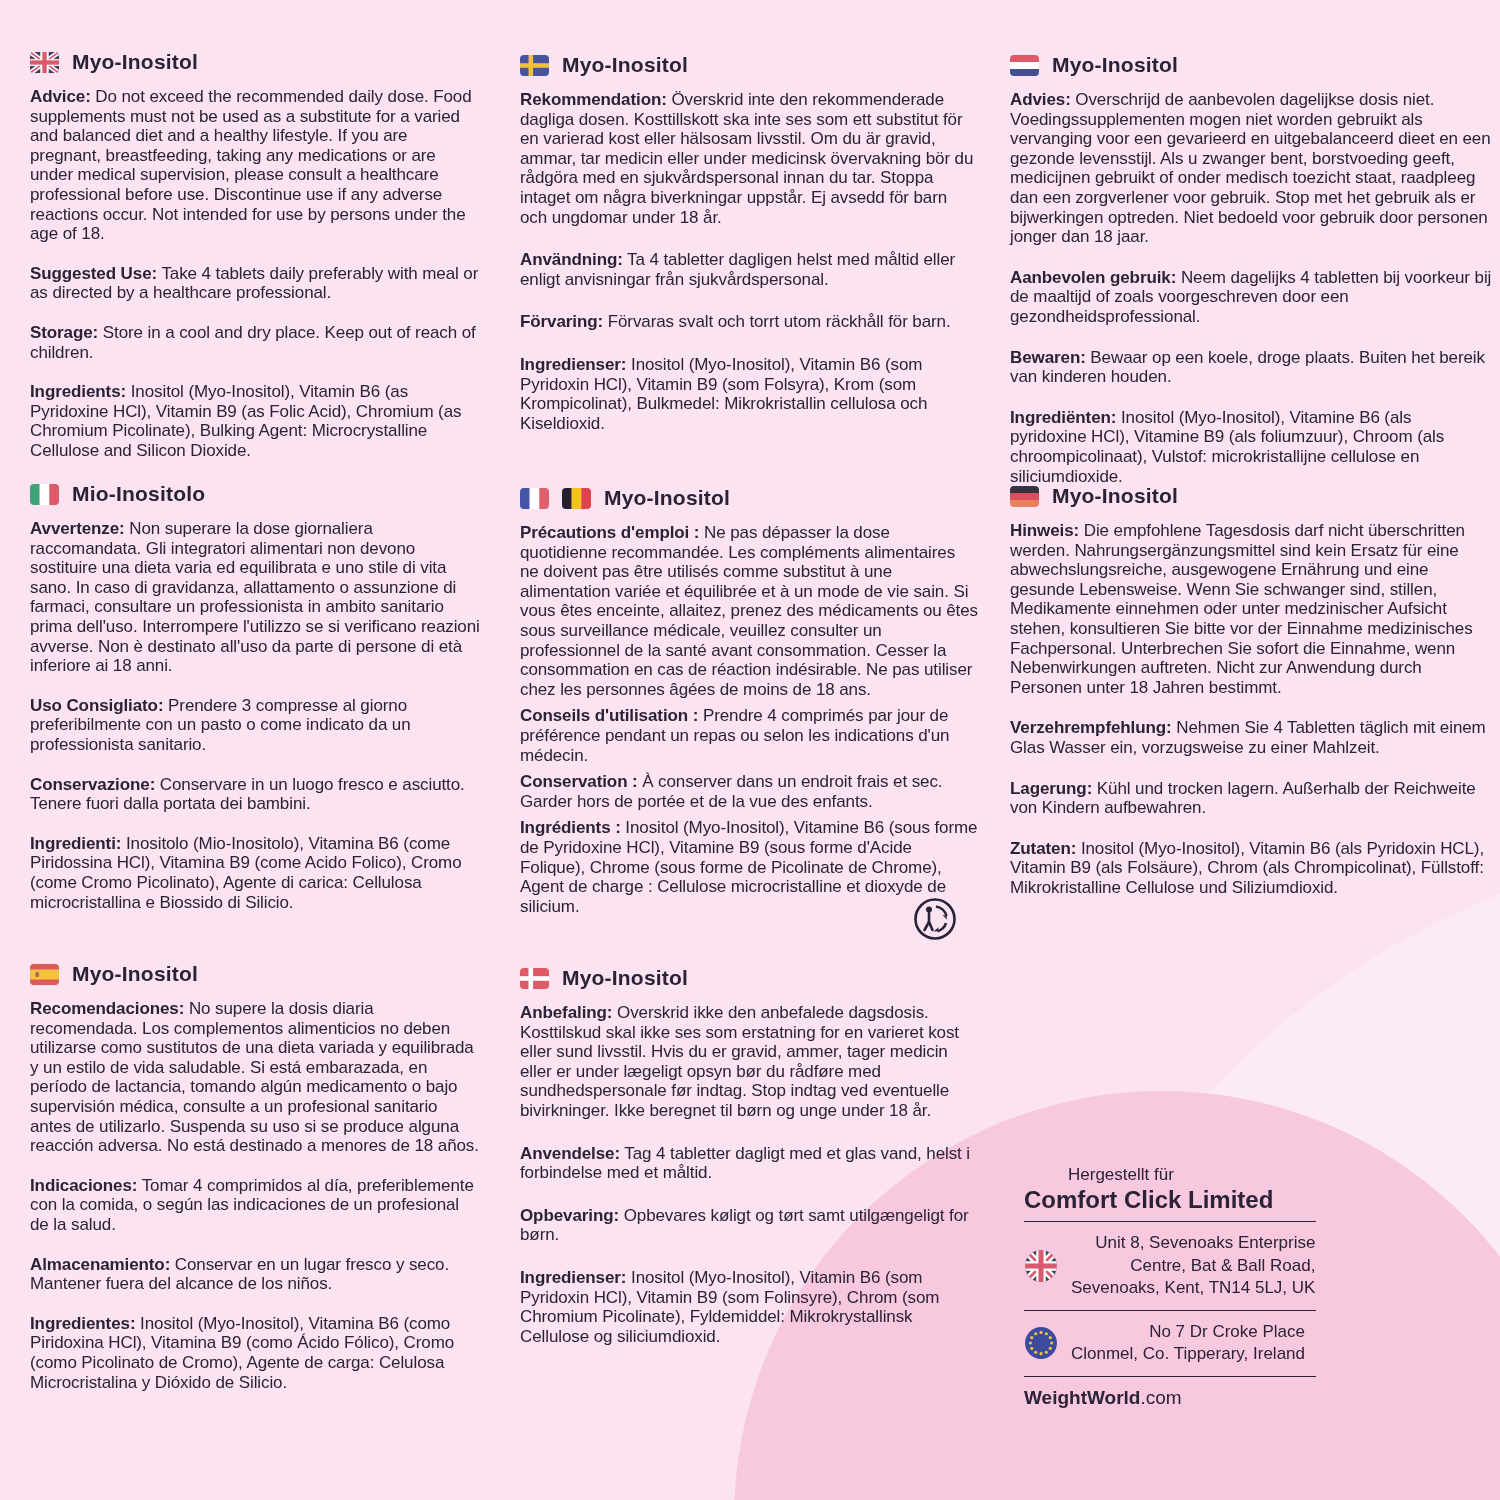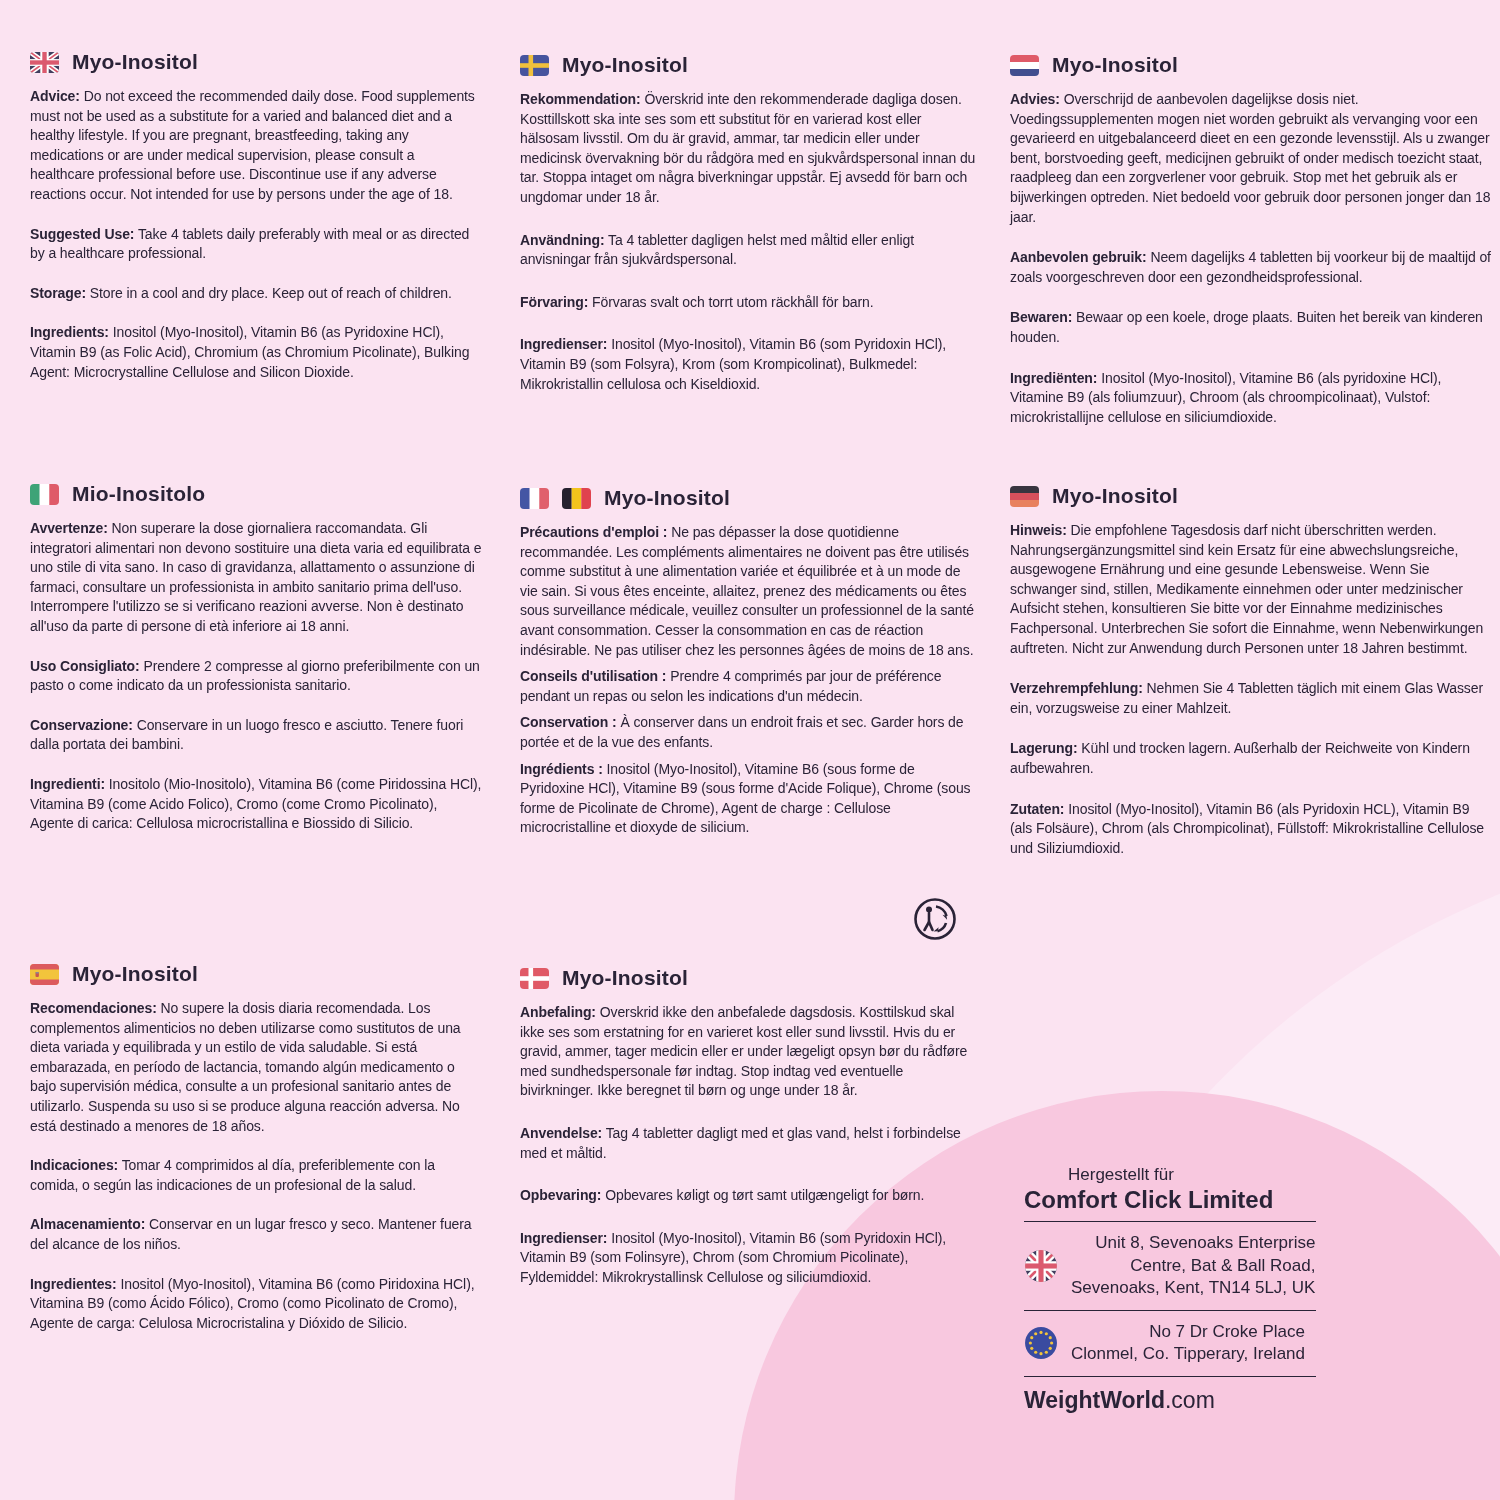--- a/index.html
+++ b/index.html
@@ -21,38 +21,38 @@
   .section{position:absolute;left:0;right:0;}
   .sec-en{top:50px}.sec-it{top:482px}.sec-es{top:962px}
   .sec-se{top:53px}.sec-fr-be{top:486px}.sec-dk{top:966px}
   .sec-nl{top:53px}.sec-de{top:484px}
 
   .sec-header{display:flex;align-items:center;gap:13px;margin-bottom:13px;}
   .sec-header h2{margin:0;font-size:21px;font-weight:bold;letter-spacing:.2px;}
   .flag{display:inline-flex;line-height:0;}
   .flag svg{border-radius:4px;}
 
-  .section p{margin:0 0 20px 0;font-size:14px;line-height:19.6px;letter-spacing:-0.1px;}
+  .section p{margin:0 0 20px 0;font-size:17px;line-height:19.6px;letter-spacing:-0.1px;}
   .section p b{font-weight:bold;}
   .sec-fr-be p{margin-bottom:7px;}
   .sec-se p{margin-bottom:23px;}
   .sec-dk p{margin-bottom:23px;}
   .sec-nl p{margin-bottom:21px;}
   .sec-de p{margin-bottom:21px;}
 
   .triman{position:absolute;left:912px;top:896px;width:46px;height:46px;}
 
   .footer{position:absolute;left:1024px;top:1163px;width:292px;font-size:17px;}
   .footer .made-for{font-size:17px;line-height:24px;margin-left:44px;}
   .footer .company{font-weight:bold;font-size:24px;line-height:26px;}
   .footer hr{border:none;border-top:1.6px solid #2A2337;margin:8px 0;width:100%;}
   .addr-row{display:flex;align-items:center;gap:13px;padding:2px 0;}
   .addr-row .round-icon{flex:0 0 34px;line-height:0;}
   .addr-lines div{font-size:17px;line-height:22.5px;text-align:right;}
-  .site{font-size:23px;margin-top:10px;}
+  .site{font-size:19px;margin-top:10px;}
   .site b{font-weight:bold;}
 </style>
 </head>
 <body>
 
 <div class="circle circle-light"></div>
 <div class="circle circle-main"></div>
 
 <div class="col col1">
     <div class="section sec-en">
@@ -80,21 +80,21 @@
         <span class="flag">
           <svg width="29" height="21" viewBox="0 0 29 21">
             <rect width="9.7" height="21" fill="#3EA377"></rect>
             <rect x="9.7" width="9.6" height="21" fill="#FFFFFF"></rect>
             <rect x="19.3" width="9.7" height="21" fill="#DF5A68"></rect>
           </svg>
         </span>
         <h2>Mio-Inositolo</h2>
       </div>
       <p><b>Avvertenze:</b> <span>Non superare la dose giornaliera raccomandata. Gli integratori alimentari non devono sostituire una dieta varia ed equilibrata e uno stile di vita sano. In caso di gravidanza, allattamento o assunzione di farmaci, consultare un professionista in ambito sanitario prima dell'uso. Interrompere l'utilizzo se si verificano reazioni avverse. Non è destinato all'uso da parte di persone di età inferiore ai 18 anni.</span></p>
-      <p><b>Uso Consigliato:</b> <span>Prendere 2 compresse al giorno preferibilmente con un pasto o come indicato da un professionista sanitario.</span></p>
+      <p><b>Uso Consigliato:</b> <span>Prendere 3 compresse al giorno preferibilmente con un pasto o come indicato da un professionista sanitario.</span></p>
       <p><b>Conservazione:</b> <span>Conservare in un luogo fresco e asciutto. Tenere fuori dalla portata dei bambini.</span></p>
       <p><b>Ingredienti:</b> <span>Inositolo (Mio-Inositolo), Vitamina B6 (come Piridossina HCl), Vitamina B9 (come Acido Folico), Cromo (come Cromo Picolinato), Agente di carica: Cellulosa microcristallina e Biossido di Silicio.</span></p>
     </div>
     <div class="section sec-es">
       <div class="sec-header">
         <span class="flag">
           <svg width="29" height="21" viewBox="0 0 29 21">
             <rect width="29" height="21" fill="#F2C43C"></rect>
             <rect width="29" height="5.5" fill="#DC5A5E"></rect>
             <rect y="15.5" width="29" height="5.5" fill="#DC5A5E"></rect>

